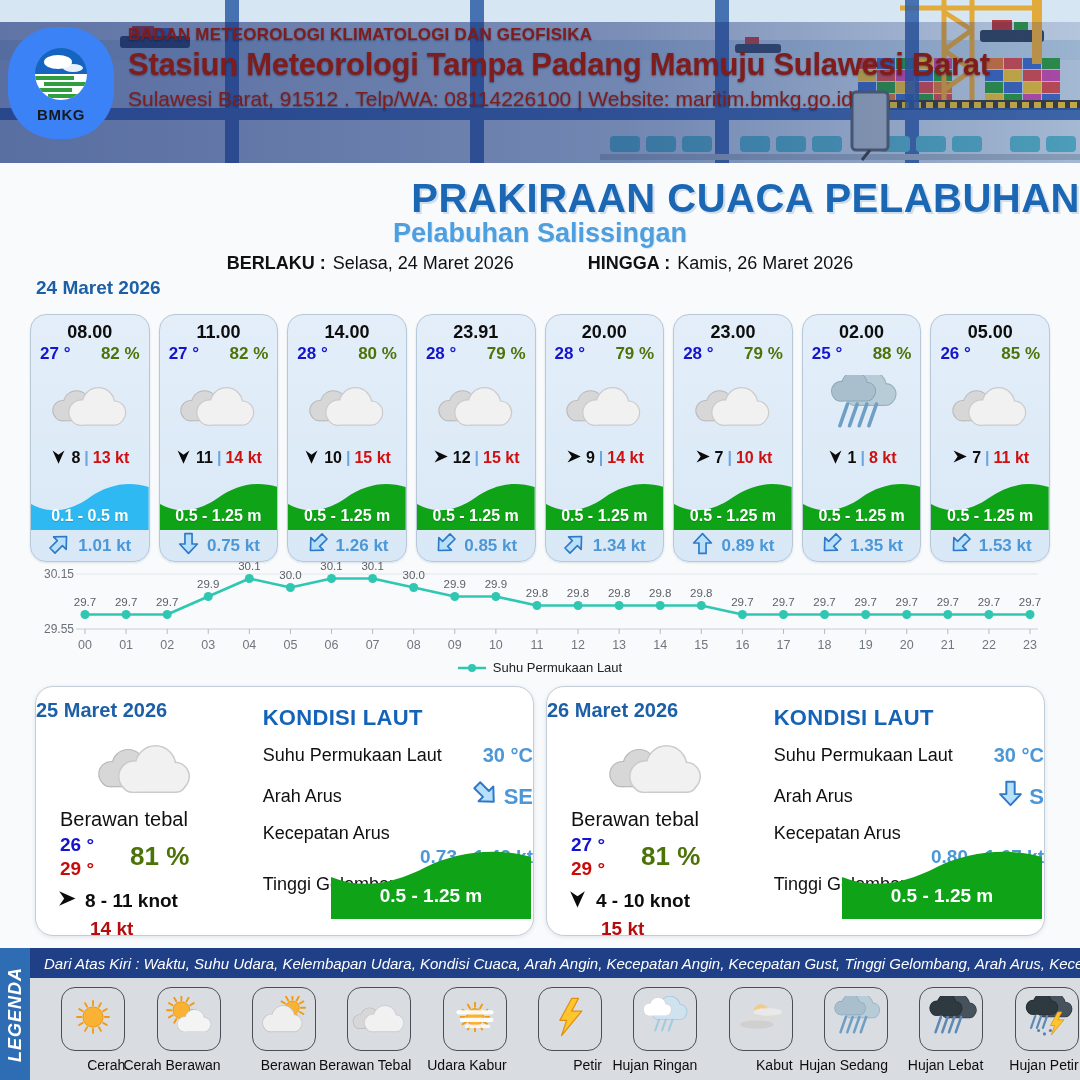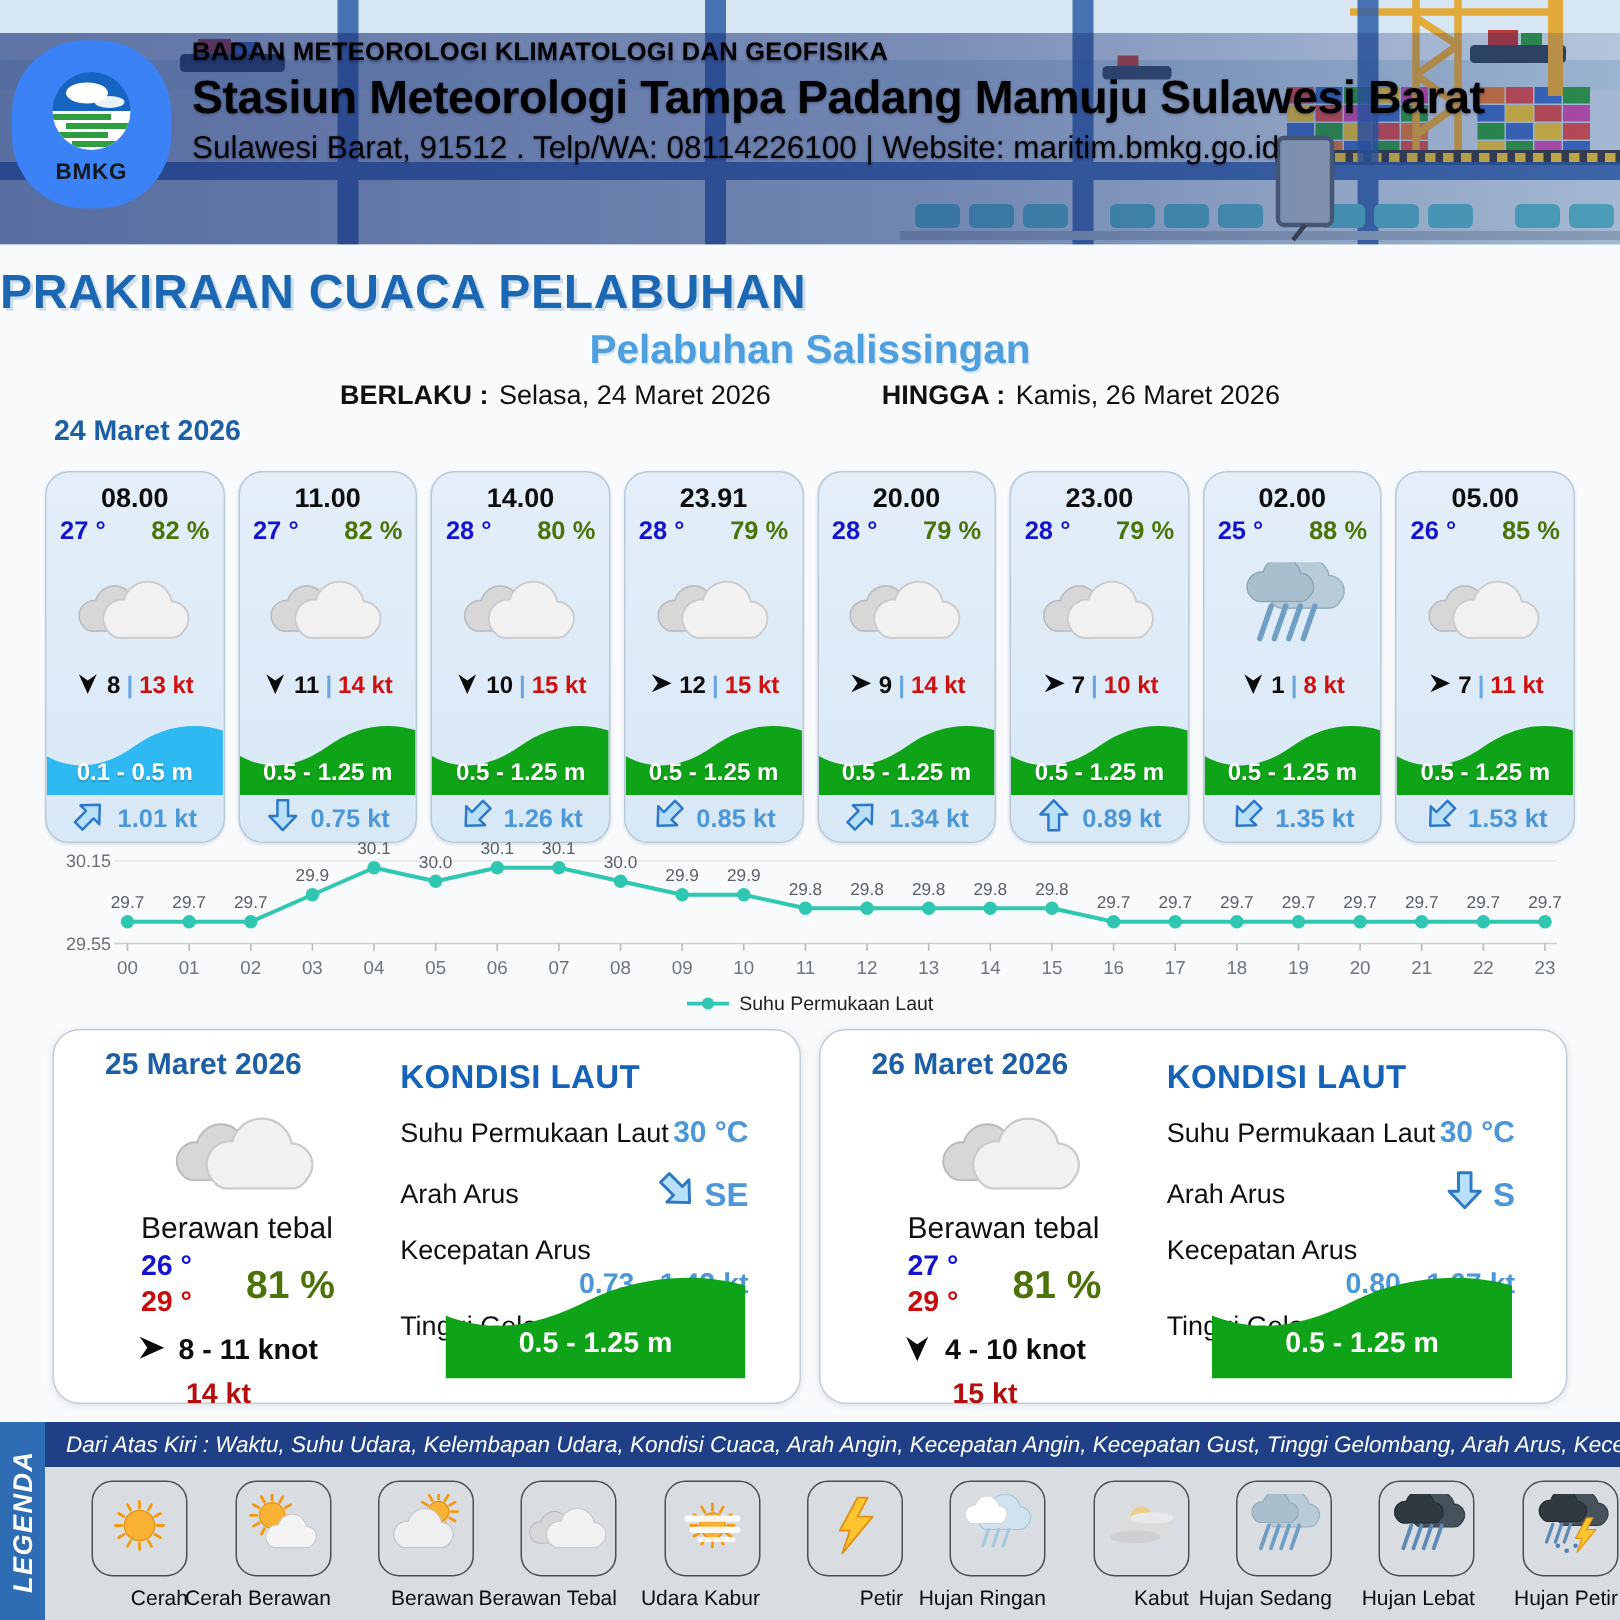--- a/index.html
+++ b/index.html
@@ -7,29 +7,29 @@
        font-family:"Liberation Sans",sans-serif;background:#f8fafc;color:#111}
 
   
   .hdr{position:absolute;top:0;left:0;width:1080px;height:163px;overflow:hidden;background:#c9dcec}
   .hdr .illus{position:absolute;inset:0}
   .hdr .overlay{position:absolute;left:0;right:0;top:22px;height:141px;
     background:linear-gradient(90deg,rgba(24,46,118,.62),rgba(24,46,118,.48) 58%,rgba(24,46,118,.18))}
   .logo{position:absolute;left:8px;top:27px;width:106px;height:112px;background:#3b82f6;border-radius:48px;
         display:flex;flex-direction:column;align-items:center;justify-content:center;z-index:5}
   .logo .bmkg-txt{font-weight:bold;font-size:15px;color:#15191f;margin-top:-4px;letter-spacing:.5px}
-  .hdr-text{position:absolute;left:128px;top:25px;z-index:4;color:#000000;line-height:1.18;
+  .hdr-text{position:absolute;left:128px;top:25px;z-index:4;color:#7f1d1d;line-height:1.18;
             text-shadow:0 1px 2px rgba(10,20,60,.45)}
   .hdr-agency{font-size:17px;font-weight:bold;letter-spacing:.2px}
   .hdr-station{font-size:31px;font-weight:bold;letter-spacing:-.3px;margin-top:2px}
   .hdr-addr{font-size:21px;margin-top:3px;font-weight:400}
 
   
-  .main-title{position:absolute;top:176px;left:0;width:1080px;text-align:left;
-    font-size:32px;font-weight:800;color:#1b67b4;letter-spacing:.5px;
+  .main-title{position:absolute;top:176px;left:0;width:1080px;text-align:right;
+    font-size:40px;font-weight:800;color:#1b67b4;letter-spacing:.5px;
     text-shadow:2px 2px 0 rgba(175,198,222,.55)}
   .port-title{position:absolute;top:218px;left:0;width:1080px;text-align:center;
     font-size:27px;font-weight:bold;color:#4d9fe0;text-shadow:1px 1px 0 rgba(200,218,238,.6)}
   .validity{position:absolute;top:253px;left:0;width:1080px;display:flex;justify-content:center;gap:74px;font-size:18px}
   .validity b{font-weight:bold}
   .validity span{margin-left:7px;font-weight:400}
   .day1-date{position:absolute;top:277px;left:36px;font-size:19px;font-weight:bold;color:#1d5fa7}
 
   
   .cards-row{position:absolute;top:314px;left:30px;width:1020px;height:248px;display:flex;gap:9px}
@@ -52,21 +52,21 @@
   .c-cur{flex:1;display:flex;align-items:center;justify-content:flex-end;gap:7px}
   .cur-txt{font-size:17px;font-weight:bold;color:#4b97d8}
 
   
   .chart-box{position:absolute;top:556px;left:30px;width:1020px}
   .chart-legend{display:flex;align-items:center;justify-content:center;gap:7px;margin-top:0px;font-size:13px;color:#222}
 
   
   .days-row{position:absolute;top:686px;left:35px;width:1010px;height:250px;display:flex;gap:12px}
   .dcard{flex:1;background:#fff;border:1.5px solid #c3cdd8;border-radius:18px;position:relative;
-         box-shadow:0 1px 4px rgba(70,90,110,.14);box-sizing:border-box;padding:12px 34px;display:flex}
+         box-shadow:0 1px 4px rgba(70,90,110,.14);box-sizing:border-box;padding:12px 0;display:flex}
   .d-left{width:44%;position:relative}
   .d-date{font-size:20px;font-weight:bold;color:#1d5fa7}
   .d-icon{height:84px;display:flex;align-items:center;justify-content:center;margin-top:2px}
   .d-cond{font-size:20px;color:#101010;margin-left:24px}
   .d-temps{display:flex;align-items:center;margin-left:24px;margin-top:2px}
   .d-tcol{display:flex;flex-direction:column;line-height:1.25}
   .d-tmin{font-size:19px;font-weight:bold;color:#1414cf}
   .d-tmax{font-size:19px;font-weight:bold;color:#c90b0b}
   .d-hum{font-size:26px;font-weight:bold;color:#4c7308;margin-left:36px}
   .d-wind{display:flex;align-items:center;gap:8px;margin-left:20px;margin-top:7px;font-size:19px;font-weight:bold;color:#0d0d0d}

